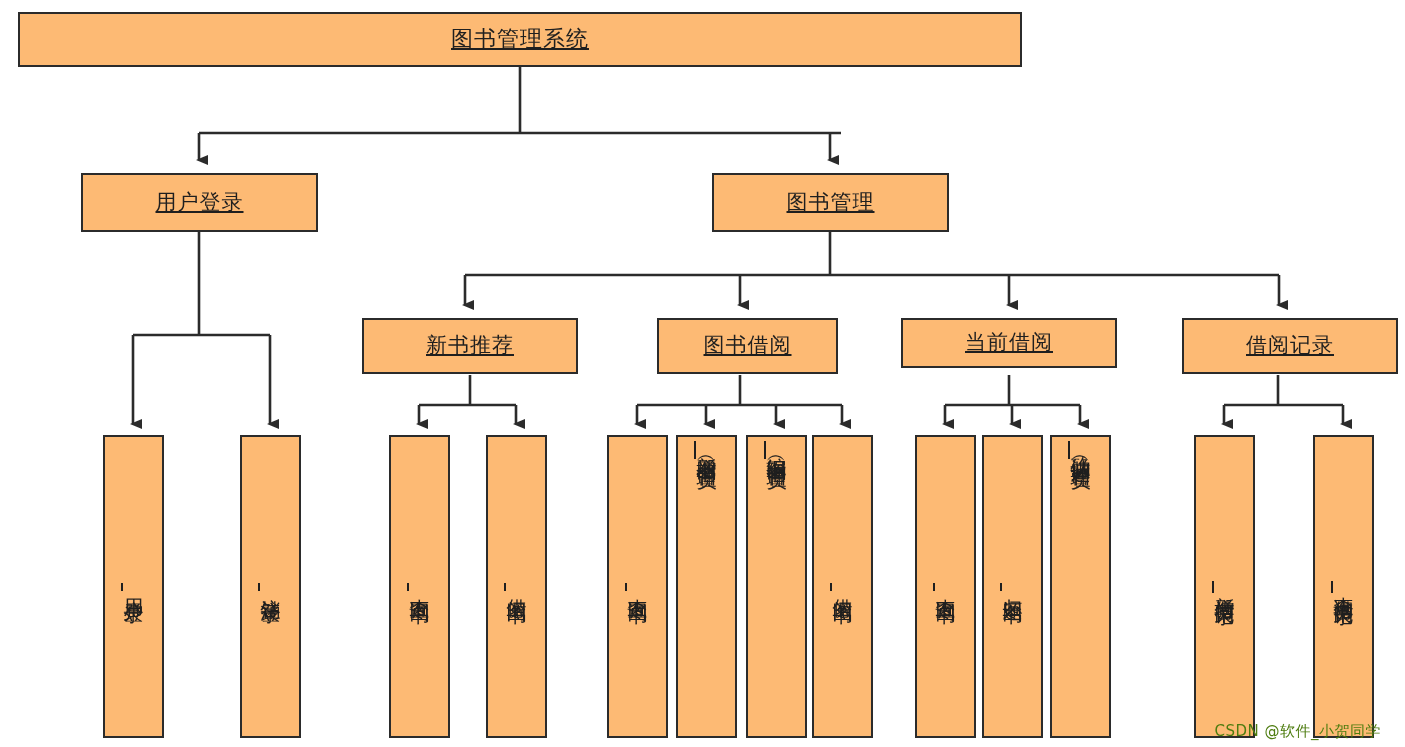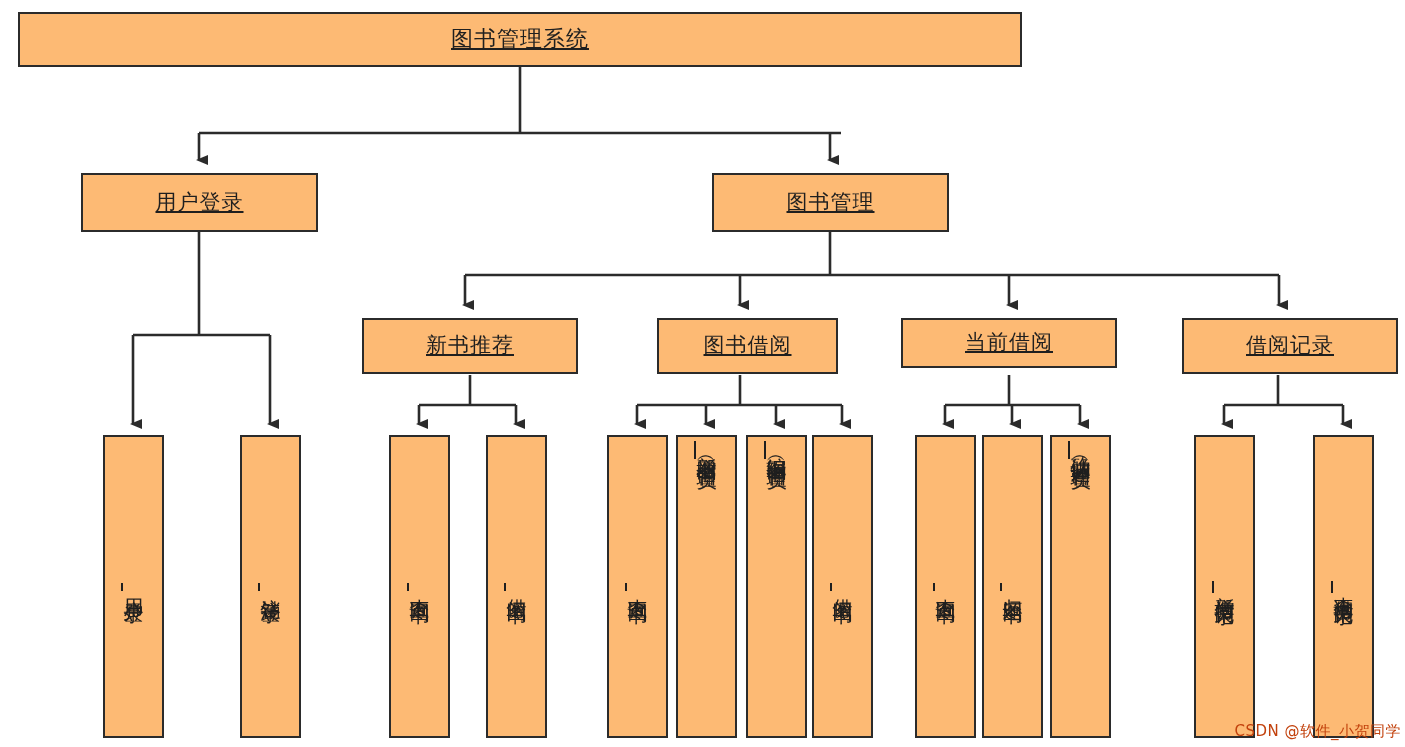--- a/index.html
+++ b/index.html
@@ -66,24 +66,24 @@
     display: flex;
     align-items: center;
     justify-content: center;
   }
   .vert-inner.topish {
     align-items: flex-start;
     padding-top: 4px;
   }
   #watermark {
     position: absolute;
-    right: 4px;
+    right: 24px;
     bottom: 6px;
     font-size: 15px;
-    color: #c2410c;
+    color: #4d7c0f;
     letter-spacing: 0.5px;
     white-space: nowrap;
   }
 </style>
 </head>
 <body>
 
 <div id="canvas">
 
   <svg id="edges" viewBox="0 0 1405 747" xmlns="http://www.w3.org/2000/svg">

